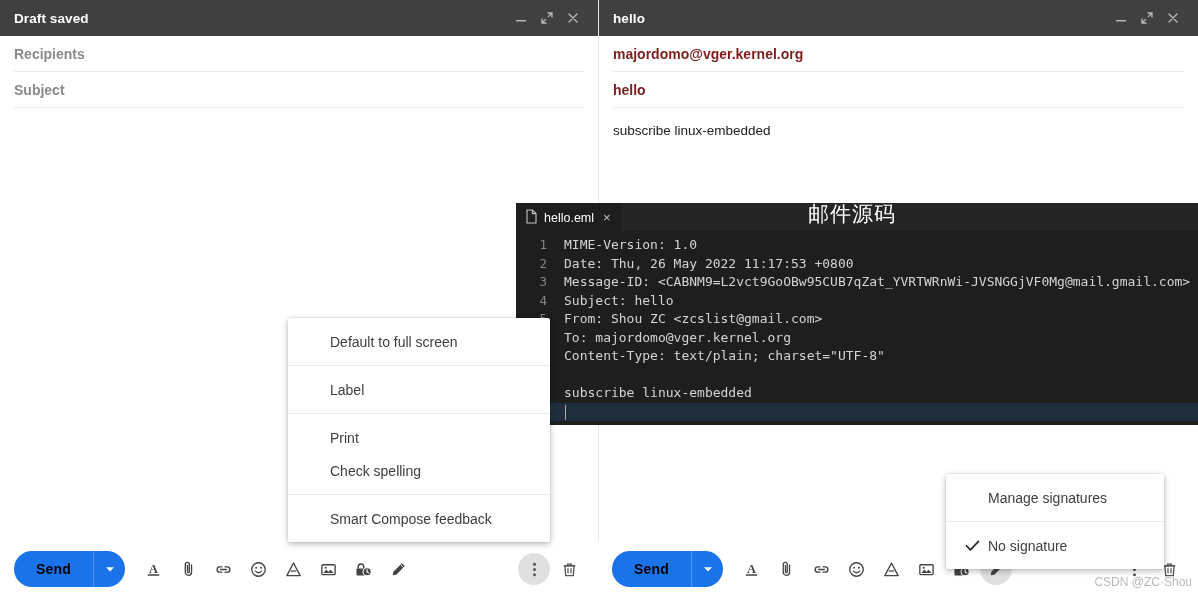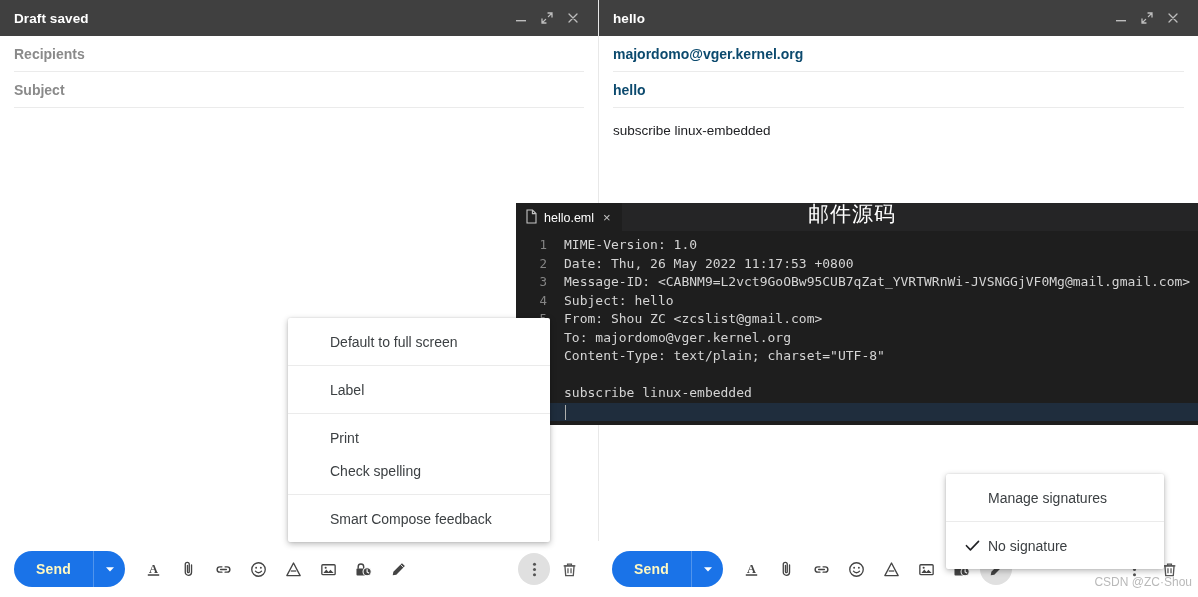--- a/index.html
+++ b/index.html
@@ -48,21 +48,21 @@
 
   
   .fields { padding: 0 14px; font-weight: bold; }
   #compose-right .fields { padding: 0 14px 0 14px; }
   .field {
     height: 36px;
     display: flex;
     align-items: center;
     border-bottom: 1px solid #ebebeb;
     font-size: 14px;
-    color: #0c4a6e;
+    color: #7f1d1d;
   }
   .field.placeholder { color: #8a8a8a; }
   .body-area {
     padding: 14px 14px 0 14px;
     font-size: 13.5px;
     color: #202124;
     line-height: 1.4;
   }
 
   
@@ -74,21 +74,21 @@
     align-items: center;
     padding: 0 10px 0 14px;
     background: #ffffff;
   }
   #toolbar-left  { left: 0px;   width: 598px; }
   #toolbar-right { left: 598px; width: 600px; }
 
   .send-group { display: flex; align-items: center; height: 36px; margin-right: 12px; }
   .send-btn {
     background: #1a73e8;
-    color: #fef9c3;
+    color: #000000;
     font-size: 14px;
     font-weight: bold;
     height: 36px;
     padding: 0 22px;
     border: none;
     border-radius: 18px 0 0 18px;
     cursor: pointer;
     font-family: "Liberation Sans", sans-serif;
     letter-spacing: .2px;
   }

